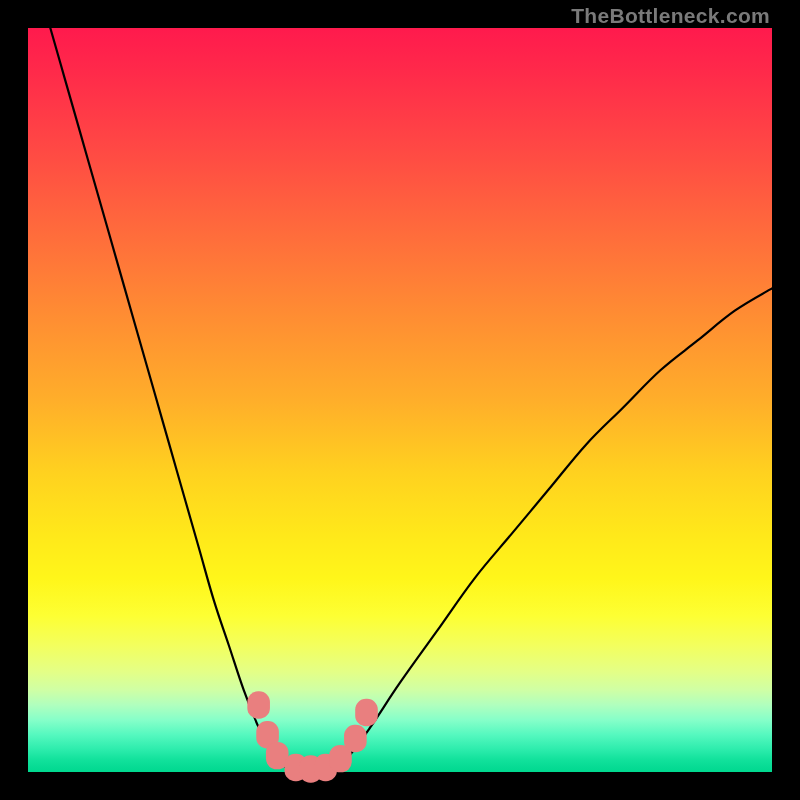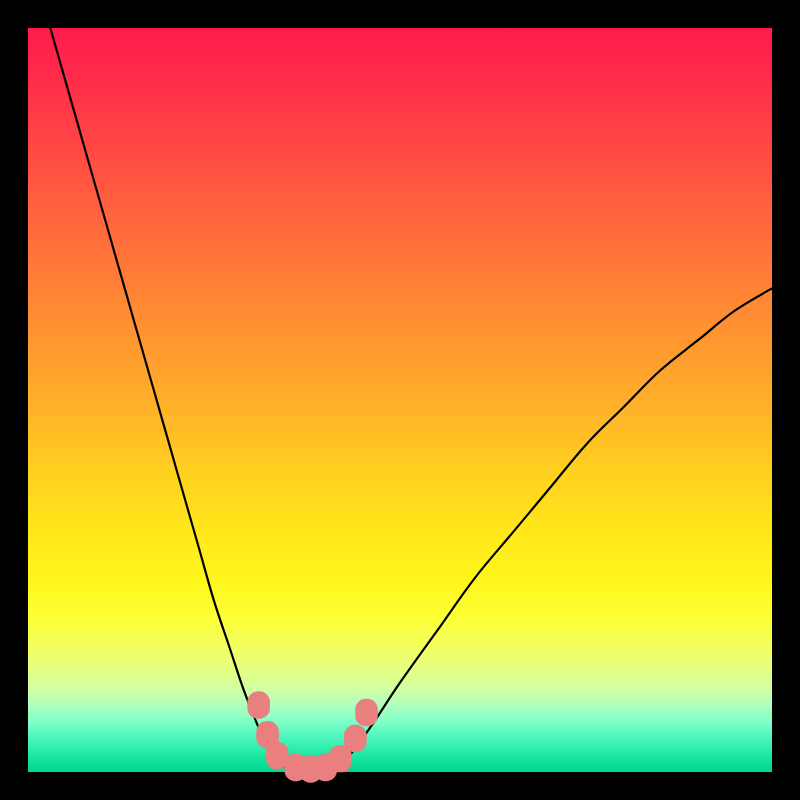--- a/index.html
+++ b/index.html
@@ -65,20 +65,21 @@
     top: 0;
     width: 744px;
     height: 744px;
     overflow: visible;
   }
 </style>
 </head>
 <body>
 
 <div class="frame">
+  <div class="watermark">TheBottleneck.com</div>
 
   <div class="plot">
     <svg class="curve-layer" viewBox="0 0 744 744" preserveAspectRatio="none">
       <path id="curve-path" fill="none" stroke="#000" stroke-width="2.2" stroke-linecap="round" stroke-linejoin="round" d="M 22.32 0.00 C 25.00 9.37, 31.84 33.33, 37.20 52.08 C 42.56 70.83, 46.72 85.41, 52.08 104.16 C 57.44 122.91, 61.60 137.49, 66.96 156.24 C 72.32 174.99, 76.48 189.57, 81.84 208.32 C 87.20 227.07, 91.36 241.65, 96.72 260.40 C 102.08 279.15, 106.24 293.73, 111.60 312.48 C 116.96 331.23, 121.12 345.81, 126.48 364.56 C 131.84 383.31, 136.00 397.89, 141.36 416.64 C 146.72 435.39, 150.88 449.97, 156.24 468.72 C 161.60 487.47, 165.76 502.05, 171.12 520.80 C 176.48 539.55, 180.64 555.47, 186.00 572.88 C 191.36 590.29, 195.52 601.45, 200.88 617.52 C 206.24 633.59, 210.40 647.43, 215.76 662.16 C 221.12 676.89, 225.28 687.31, 230.64 699.36 C 236.00 711.41, 240.16 721.75, 245.52 729.12 C 250.88 736.49, 255.04 737.60, 260.40 740.28 C 265.76 742.96, 269.92 743.33, 275.28 744.00 C 280.64 744.67, 284.80 744.67, 290.16 744.00 C 295.52 743.33, 299.68 742.96, 305.04 740.28 C 310.40 737.60, 313.22 736.49, 319.92 729.12 C 326.62 721.75, 332.87 712.75, 342.24 699.36 C 351.61 685.97, 359.95 672.13, 372.00 654.72 C 384.05 637.31, 395.81 621.39, 409.20 602.64 C 422.59 583.89, 433.01 567.97, 446.40 550.56 C 459.79 533.15, 470.21 521.99, 483.60 505.92 C 496.99 489.85, 507.41 477.35, 520.80 461.28 C 534.19 445.21, 544.61 431.37, 558.00 416.64 C 571.39 401.91, 581.81 392.83, 595.20 379.44 C 608.59 366.05, 619.01 354.29, 632.40 342.24 C 645.79 330.19, 656.21 323.19, 669.60 312.48 C 682.99 301.77, 693.41 292.09, 706.80 282.72 C 720.19 273.35, 737.30 264.42, 744.00 260.40"></path>
       <g id="marker-group">
           <rect x="219.33" y="663.35" width="22.62" height="27.38" rx="10.77" fill="#e97f7f"></rect>
           <rect x="228.26" y="693.11" width="22.62" height="27.38" rx="10.77" fill="#e97f7f"></rect>
           <rect x="237.93" y="713.94" width="22.62" height="27.38" rx="10.77" fill="#e97f7f"></rect>
           <rect x="256.53" y="725.85" width="22.62" height="27.38" rx="10.77" fill="#e97f7f"></rect>
           <rect x="271.41" y="727.33" width="22.62" height="27.38" rx="10.77" fill="#e97f7f"></rect>

